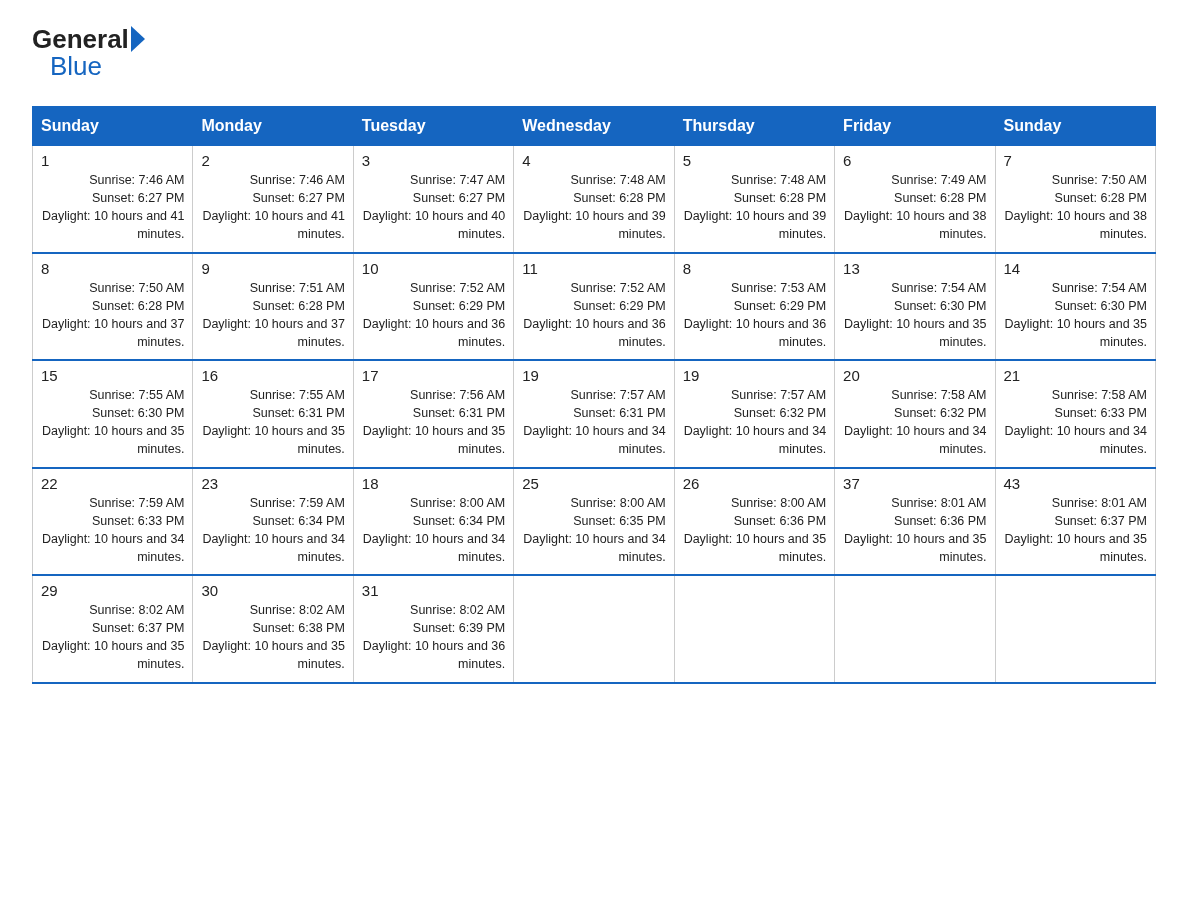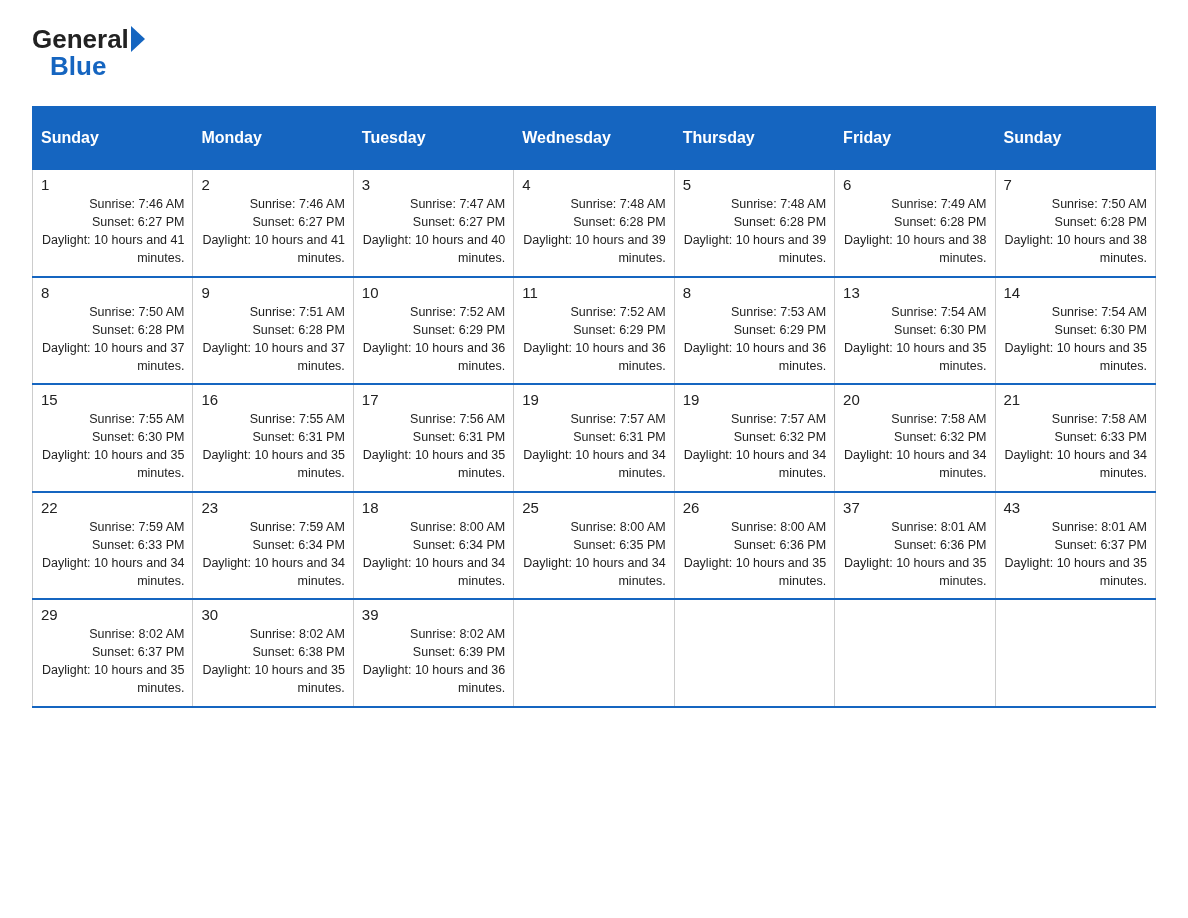--- a/index.html
+++ b/index.html
@@ -32,21 +32,21 @@
       border-left: 14px solid #1565c0;
       border-top: 13px solid transparent;
       border-bottom: 13px solid transparent;
       display: inline-block;
       margin-left: 2px;
       margin-top: -2px;
       vertical-align: middle;
     }
     .logo-blue {
       font-size: 26px;
-      font-weight: bold;
+      font-weight: normal;
       color: #1565c0;
       margin-left: 2px;
     }
     .logo-stack {
       display: flex;
       flex-direction: column;
     }
     .logo-top {
       display: flex;
       align-items: center;
@@ -68,21 +68,21 @@
     table {
       width: 100%;
       border-collapse: collapse;
       margin-top: 16px;
     }
     thead tr th {
       background-color: #1565c0;
       color: #fff;
       font-size: 16px;
       font-weight: bold;
-      padding: 22px 8px;
+      padding: 10px 8px;
       text-align: left;
       border: 1px solid #1565c0;
     }
     tbody tr td {
       vertical-align: top;
       padding: 6px 8px 8px 8px;
       font-size: 13px;
       color: #222;
       border: 1px solid #ccc;
       width: 14.28%;
@@ -265,21 +265,21 @@
       <tr>
         <td>
           <span class="day-num">29</span>
           <div class="day-info">Sunrise: 8:02 AM<br>Sunset: 6:37 PM<br>Daylight: 10 hours and 35 minutes.</div>
         </td>
         <td>
           <span class="day-num">30</span>
           <div class="day-info">Sunrise: 8:02 AM<br>Sunset: 6:38 PM<br>Daylight: 10 hours and 35 minutes.</div>
         </td>
         <td>
-          <span class="day-num">39</span>
+          <span class="day-num">31</span>
           <div class="day-info">Sunrise: 8:02 AM<br>Sunset: 6:39 PM<br>Daylight: 10 hours and 36 minutes.</div>
         </td>
         <td class="empty-cell"></td>
         <td class="empty-cell"></td>
         <td class="empty-cell"></td>
         <td class="empty-cell"></td>
       </tr>
     </tbody>
 </table>
 

